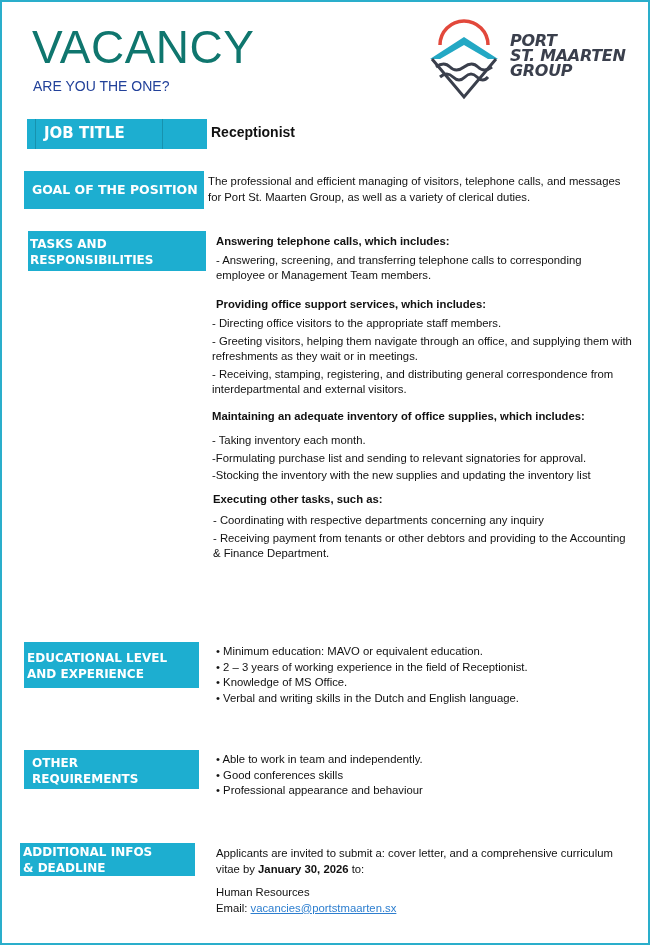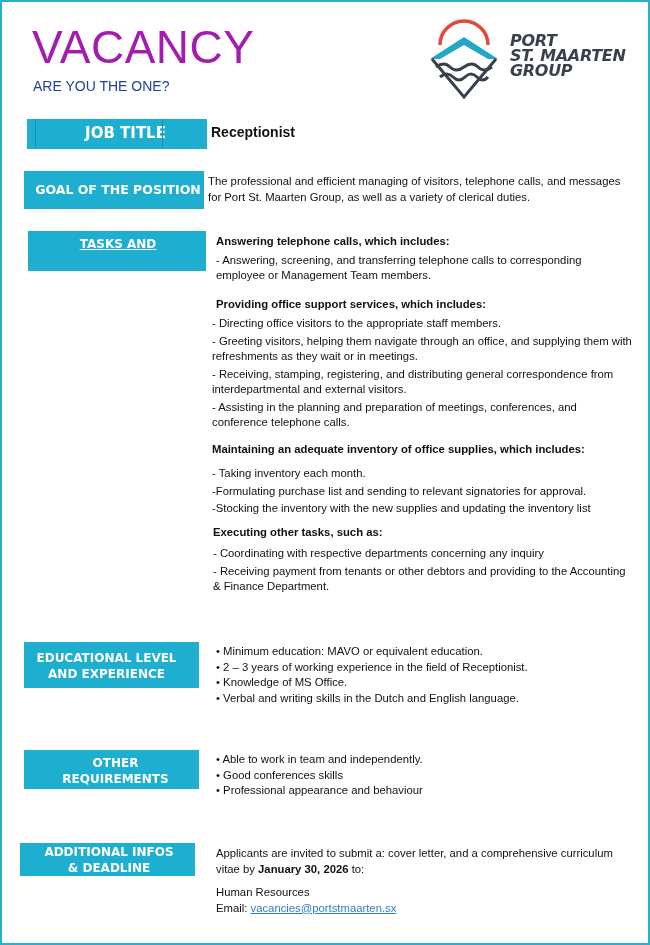--- a/index.html
+++ b/index.html
@@ -1,29 +1,29 @@
 <!DOCTYPE html>
 <html><head>
 <meta charset="utf-8">
 <style>
   html, body { margin: 0; padding: 0; background: #ffffff; }
   body { width: 650px; height: 945px; position: relative; overflow: hidden; font-family: "Liberation Sans", sans-serif; color: #111; }
   .frame { position: absolute; left: 0; top: 0; width: 646px; height: 941px; border: 2px solid #2aaecb; }
-  .vacancy { position: absolute; left: 32px; top: 24px; font-size: 46px; color: #a21caf; letter-spacing: 0.5px; line-height: 1; font-family: "Liberation Sans", sans-serif; }
+  .vacancy { position: absolute; left: 32px; top: 24px; font-size: 46px; color: #0f766e; letter-spacing: 0.5px; line-height: 1; font-family: "Liberation Sans", sans-serif; }
   .subtitle { position: absolute; left: 33px; top: 79px; font-size: 14px; color: #22419a; line-height: 1; font-family: "Liberation Sans", sans-serif; }
   .logo { position: absolute; left: 426px; top: 15px; width: 220px; height: 85px; font-style: italic; }
   .logo-text { position: absolute; left: 84px; top: 18px; color: #3a3f4c; font-weight: bold; font-size: 16px; line-height: 15px; font-family: "DejaVu Sans", sans-serif; letter-spacing: -0.3px; }
-  .label { position: absolute; background: #1daed0; color: #ffffff; font-weight: bold; font-family: "DejaVu Sans", sans-serif; font-size: 12px; line-height: 16px; box-sizing: border-box; text-align: center; }
+  .label { position: absolute; background: #1daed0; color: #ffffff; font-weight: bold; font-family: "DejaVu Sans", sans-serif; font-size: 12px; line-height: 16px; box-sizing: border-box; }
   .label span { display: block; }
   .jobtitle-label { left: 27px; top: 119px; width: 180px; height: 30px; font-size: 15px; padding: 6px 0 0 17px; }
   .jobtitle-label .div1 { position: absolute; left: 8px; top: 0; width: 1px; height: 30px; background: #1792ae; }
   .jobtitle-label .div2 { position: absolute; left: 135px; top: 0; width: 1px; height: 30px; background: #1792ae; }
   .job-value { position: absolute; left: 211px; top: 124px; font-weight: bold; font-size: 14px; font-family: "Liberation Sans", sans-serif; }
   .goal-label { left: 24px; top: 171px; width: 180px; height: 38px; padding: 11px 0 0 8px; font-size: 12.5px; }
-  .tasks-label { left: 28px; top: 231px; width: 178px; height: 40px; padding: 5px 0 0 2px; font-size: 12px; text-decoration: underline; }
+  .tasks-label { left: 28px; top: 231px; width: 178px; height: 40px; padding: 5px 0 0 2px; font-size: 12px; }
   .edu-label { left: 24px; top: 642px; width: 175px; height: 46px; padding: 8px 13px 0 3px; font-size: 12px; }
   .other-label { left: 24px; top: 750px; width: 175px; height: 39px; padding: 5px 0 0 8px; font-size: 12px; }
   .add-label { left: 20px; top: 843px; width: 175px; height: 33px; padding: 1px 0 16px 3px; font-size: 12px; }
   .text { position: absolute; font-family: "Liberation Sans", sans-serif; font-size: 11.3px; line-height: 15.5px; color: #111; }
   .text p { margin: 0; }
   .bold { font-weight: bold; }
   .goal-text { left: 208px; top: 174px; width: 420px; }
   .tasks { left: 212px; top: 234px; width: 420px; }
   .tasks .head { font-weight: bold; margin-bottom: 3px; }
   .tasks .item { margin-bottom: 2px; }
@@ -62,32 +62,32 @@
 </div>
 <div class="job-value">Receptionist</div>
 
 <div class="label goal-label">
   <span>GOAL OF THE POSITION</span>
 </div>
 <div class="text goal-text">The professional and efficient managing of visitors, telephone calls, and messages for Port St. Maarten Group, as well as a variety of clerical duties.</div>
 
 <div class="label tasks-label">
   <span>TASKS AND</span>
+  <span>RESPONSIBILITIES</span>
 </div>
 <div class="text tasks">
   <div style="margin-left:4px;">
     <p class="head">Answering telephone calls, which includes:</p>
     <p class="item">- Answering, screening, and transferring telephone calls to corresponding employee or Management Team members.</p>
   </div>
   <div style="margin-top:13px;">
     <p class="head" style="margin-left:4px;margin-bottom:4px;">Providing office support services, which includes:</p>
     <p class="item">- Directing office visitors to the appropriate staff members.</p>
     <p class="item">- Greeting visitors, helping them navigate through an office, and supplying them with refreshments as they wait or in meetings.</p>
     <p class="item">- Receiving, stamping, registering, and distributing general correspondence from interdepartmental and external visitors.</p>
-    <p class="item"> - Assisting in the planning and preparation of meetings, conferences, and conference telephone calls.</p>
   </div>
   <div style="margin-top:11px;">
     <p class="head" style="margin-bottom:9px;">Maintaining an adequate inventory of office supplies, which includes:</p>
     <p class="item">- Taking inventory each month.</p>
     <p class="item">-Formulating purchase list and sending to relevant signatories for approval.</p>
     <p class="item">-Stocking the inventory with the new supplies and updating the inventory list</p>
   </div>
   <div style="margin-top:8px;margin-left:1px;">
     <p class="head" style="margin-bottom:6px;">Executing other tasks, such as:</p>
     <p class="item">- Coordinating with respective departments concerning any inquiry</p>

